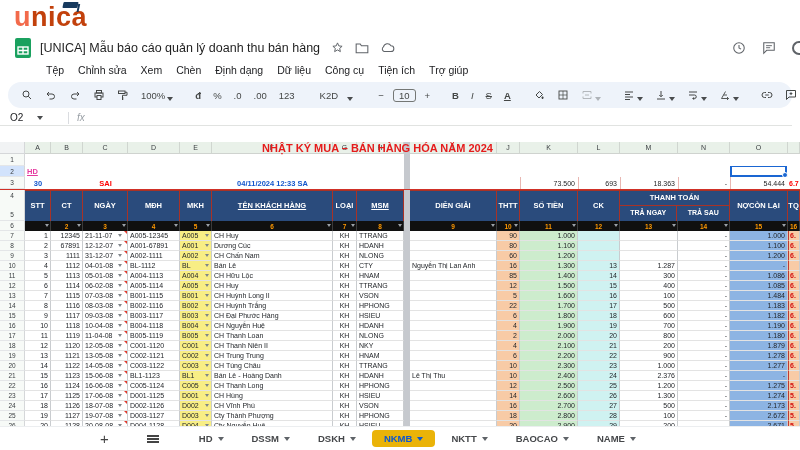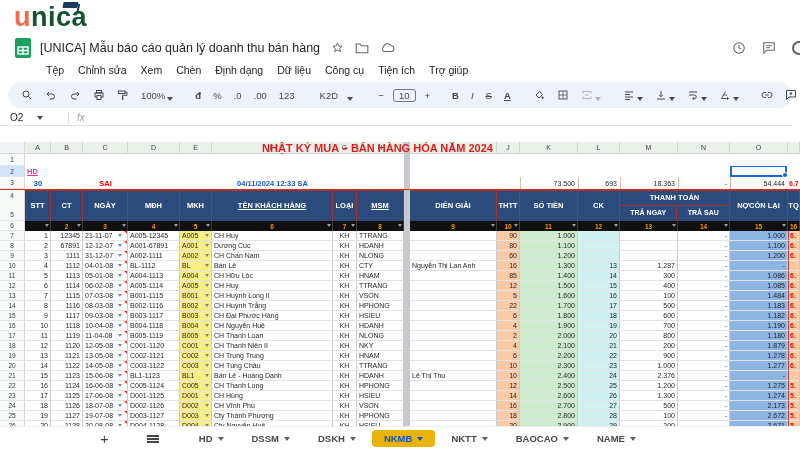--- a/index.html
+++ b/index.html
@@ -8,21 +8,21 @@
     --bluec:#8db4e3; --lettersbg:#e9f1e9; --rnbg:#f7faf7; --vline:#c9cccf;
     --hline:#e3e3e3; --divider:#c6c9ce; --ink:#23262a; --icon:#444746;
   }
   *{margin:0;padding:0;box-sizing:border-box;font-family:"Liberation Sans",sans-serif}
   body{background:#888}
   #stage{position:relative;width:800px;height:450px;background:#fff;overflow:hidden}
 
   
   .logo{position:absolute;left:14px;top:0;height:34px;display:flex;align-items:center;font-weight:bold;font-size:27px;letter-spacing:.5px}
   .logo .u{color:#f26a4b}
-  .logo .nica{color:#14532d}
+  .logo .nica{color:#c2410c}
   .logo .cap{position:absolute;left:49px;top:2px;width:15px;height:6px;background:#173a5e;transform:skewX(-12deg);border-radius:1px}
   .logo .cap:after{content:'';position:absolute;right:-2px;top:2px;width:2px;height:8px;background:#173a5e}
 
   
   .tbar{position:absolute;left:0;top:34px;width:800px;height:27px;display:flex;align-items:center}
   .sheets-ic{margin-left:15px}
   .doc-title{margin-left:9px;font-size:12.5px;color:#1f1f1f}
   .tico{margin-left:11px;display:flex;align-items:center}
   .tbar-right{position:absolute;right:0;top:0;height:27px;display:flex;align-items:center;gap:16px;padding-right:4px}
   .cutic{width:14px;height:14px;border:2px solid #5f6368;border-right:none;border-radius:7px 0 0 7px;margin-right:-10px}

